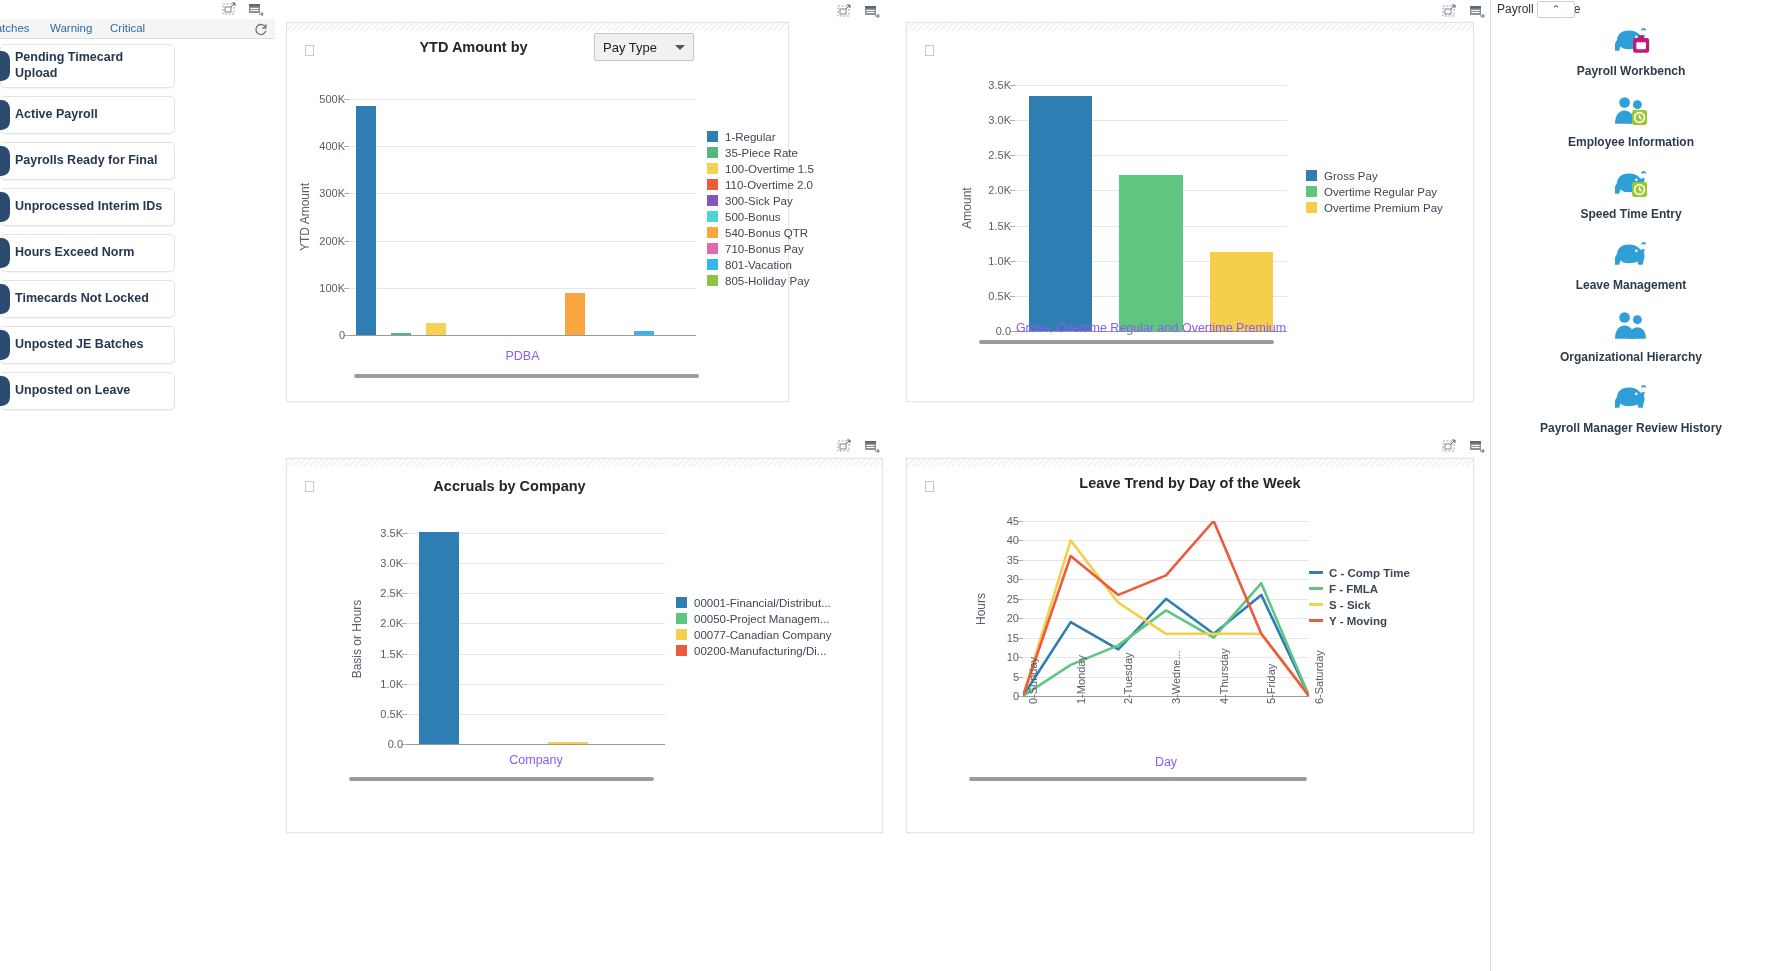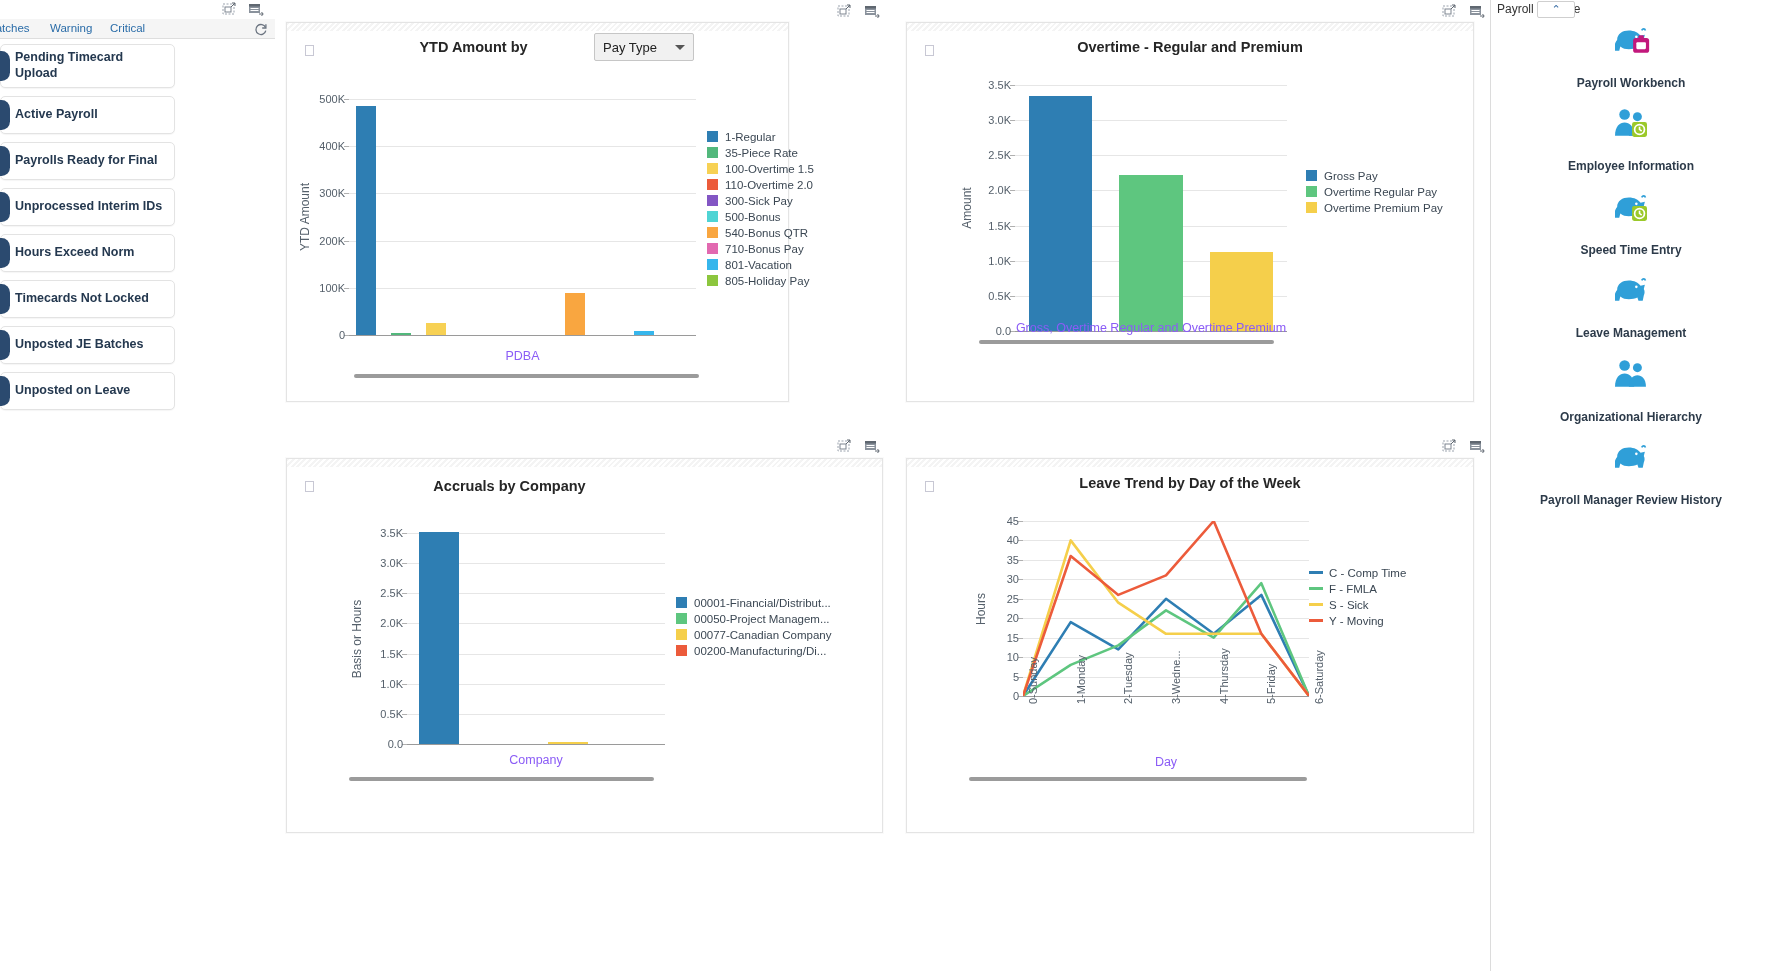--- a/index.html
+++ b/index.html
@@ -152,21 +152,21 @@
     position: absolute; left: 46px; top: 1px; width: 38px; height: 17px;
     background: #fff; border: 1px solid #cfcfcf; border-radius: 2px;
     text-align: center; line-height: 15px; font-size: 11px; color: #3a6ea5; cursor: pointer;
   }
   .rp-body { position: absolute; left: 0; top: 19px; width: 280px; }
   .rp-item {
     position: relative; width: 100%; text-align: center; margin-bottom: 12px; cursor: pointer;
   }
   .rp-icon { height: 40px; display: flex; align-items: center; justify-content: center; }
   .rp-label {
-    font-size: 12px; font-weight: bold; color: #2d3b4a; line-height: 1.2; margin-top: 17px;
+    font-size: 12px; font-weight: bold; color: #2d3b4a; line-height: 1.2; margin-top: 5px;
   }
 </style>
 </head>
 <body>
 
 <div id="app">
 
   <div class="left-panel">
 
     <div class="left-toolbar">
@@ -340,21 +340,20 @@
             <rect x="1" y="2" width="11" height="9" fill="#8a929c"></rect>
             <rect x="1" y="2" width="11" height="2.5" fill="#5f6770"></rect>
             <rect x="2.5" y="6" width="8" height="1" fill="#fff"></rect>
             <rect x="2.5" y="8" width="8" height="1" fill="#fff"></rect>
             <path d="M11 12 L15 12 M13.5 10 L15.2 12 L13.5 14" stroke="#5f6770" fill="none"></path>
           </svg></span>
       </div>
       <div class="panel-card" style="left: 631px; top: 22px; width: 568px; height: 380px;">
         <div class="panel-toptexture"></div>
         <div class="sq-toggle" style="left: 18px; top: 22px;"></div>
-        <div class="chart-title" style="top: 16px;">Overtime - Regular and Premium</div>
         <div class="plot" style="left: 108px; top: 62px; width: 272px; height: 246px;">
           <div class="tickmark" style="top: 246px;"></div>
           <div class="ytick" style="top: 246px;">0.0</div>
           <div class="gridline" style="top: 210.857px;"></div>
           <div class="tickmark" style="top: 210.857px;"></div>
           <div class="ytick" style="top: 210.857px;">0.5K</div>
           <div class="gridline" style="top: 175.714px;"></div>
           <div class="tickmark" style="top: 175.714px;"></div>
           <div class="ytick" style="top: 175.714px;">1.0K</div>
           <div class="gridline" style="top: 140.571px;"></div>
@@ -521,21 +520,21 @@
         </div>
         <div class="axis-title-y" style="left: 74px; top: 149.5px; transform: translate(-50%, -50%) rotate(-90deg);">Hours</div>
         <div class="xtick-rot" style="left: 120px; top: 245px;">0-Sunday</div>
         <div class="xtick-rot" style="left: 167.667px; top: 245px;">1-Monday</div>
         <div class="xtick-rot" style="left: 215.333px; top: 245px;">2-Tuesday</div>
         <div class="xtick-rot" style="left: 263px; top: 245px;">3-Wedne...</div>
         <div class="xtick-rot" style="left: 310.667px; top: 245px;">4-Thursday</div>
         <div class="xtick-rot" style="left: 358.333px; top: 245px;">5-Friday</div>
         <div class="xtick-rot" style="left: 406px; top: 245px;">6-Saturday</div>
         <div class="axis-title-x" style="left: 116px; top: 296px; width: 286px;">Day</div>
-        <div class="legend" style="left: 402px; top: 108px;">
+        <div class="legend" style="left: 402px; top: 108px; font-weight: bold;">
           <div class="legend-row">
             <span class="legend-line" style="background: rgb(46, 126, 179);"></span>
             <span class="legend-text">C - Comp Time</span>
           </div>
           <div class="legend-row">
             <span class="legend-line" style="background: rgb(94, 198, 127);"></span>
             <span class="legend-text">F - FMLA</span>
           </div>
           <div class="legend-row">
             <span class="legend-line" style="background: rgb(245, 207, 75);"></span>

